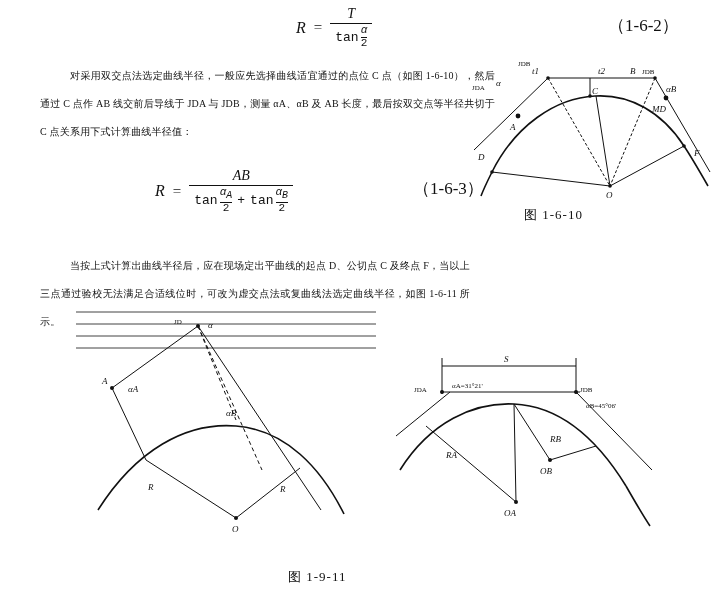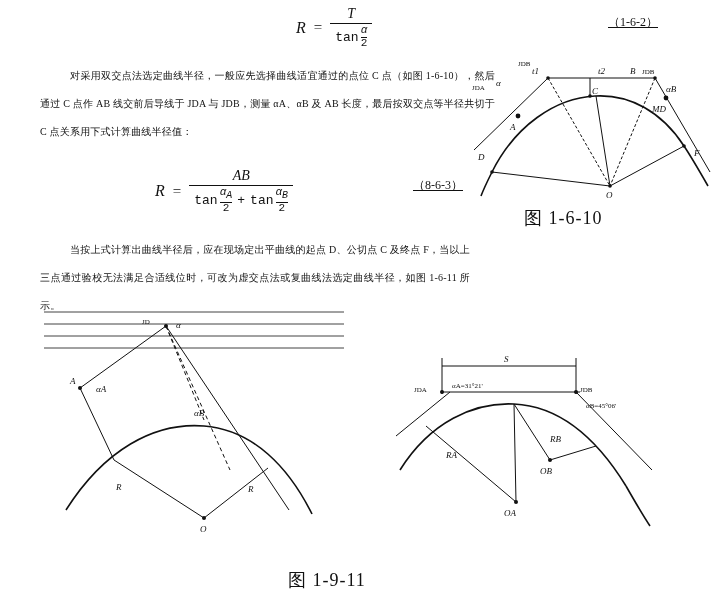--- a/index.html
+++ b/index.html
@@ -67,72 +67,71 @@
     align-items: center;
     margin-left: 2px;
     vertical-align: middle;
   }
   .small-frac .n { font-size: 11px; line-height: 1.05; }
   .small-frac .b { width: 100%; height: 1px; background: #111; }
   .small-frac .d { font-size: 11px; line-height: 1.05; }
 
   .eqnum {
     position: absolute;
-    font-size: 12px;
-    text-decoration: underline;
+    font-size: 17px;
   }
   #eqnum162 { left: 608px; top: 14px; }
   #eqnum163 { left: 413px; top: 177px; }
 
   
   .para {
     position: absolute;
     font-size: 10px;
     line-height: 28px;
     letter-spacing: 0.2px;
     text-align: justify;
   }
   #para1 {
     left: 40px;
     top: 62px;
     width: 455px;
   }
   #para2 {
     left: 40px;
-    top: 236px;
+    top: 252px;
     width: 430px;
   }
   .indent { display: inline-block; width: 30px; }
   .sub { font-size: 10px; vertical-align: sub; }
 
   
   .eq163 {
     position: absolute;
     left: 155px;
     top: 168px;
   }
   .eq163 .den-row {
     display: flex;
     align-items: center;
     font-size: 13px;
   }
 
   
   .fig-caption {
     position: absolute;
-    font-size: 18px;
+    font-size: 13px;
     letter-spacing: 1px;
   }
   #cap1610 { left: 524px; top: 206px; }
   #cap1611 { left: 288px; top: 568px; }
 
   
   .figbox { position: absolute; }
   #fig1610 { left: 470px; top: 54px; width: 245px; height: 150px; }
-  #fig1611a { left: 44px; top: 300px; width: 300px; height: 255px; text-align: right; }
+  #fig1611a { left: 76px; top: 300px; width: 300px; height: 255px; text-align: right; }
   #fig1611b { left: 390px; top: 350px; width: 300px; height: 200px; }
 
   svg { display: block; }
   .lbl {
     font-family: "Liberation Serif", "DejaVu Serif", serif;
     font-size: 9px;
     font-style: italic;
     fill: #111;
   }
   .lbl-s {
@@ -188,21 +187,21 @@
           <span>tan</span>
           <span class="small-frac">
             <span class="n ital"><span>α</span><span class="sub">B</span></span>
             <span class="b"></span>
             <span class="d">2</span>
           </span>
         </span>
       </span>
     </div>
   </div>
-  <div class="eqnum" id="eqnum163">（8-6-3）</div>
+  <div class="eqnum" id="eqnum163">（1-6-3）</div>
 
   <div class="para" id="para2">
     <span class="indent"></span><span>当按上式计算出曲线半径后，应在现场定出平曲线的起点 D、公切点 C 及终点 F，当以上三点通过验校无法满足合适线位时，可改为虚交点法或复曲线法选定曲线半径，如图 1-6-11 所示。</span>
   </div>
 
   <div class="figbox" id="fig1610">
     <svg width="245" height="150" viewBox="0 0 245 150">
       <g fill="none" stroke="#111" stroke-width="1">
 
         <path d="M22,118 C45,72 85,44 125,42 C160,40 192,58 214,92" stroke-width="1.6"></path>

